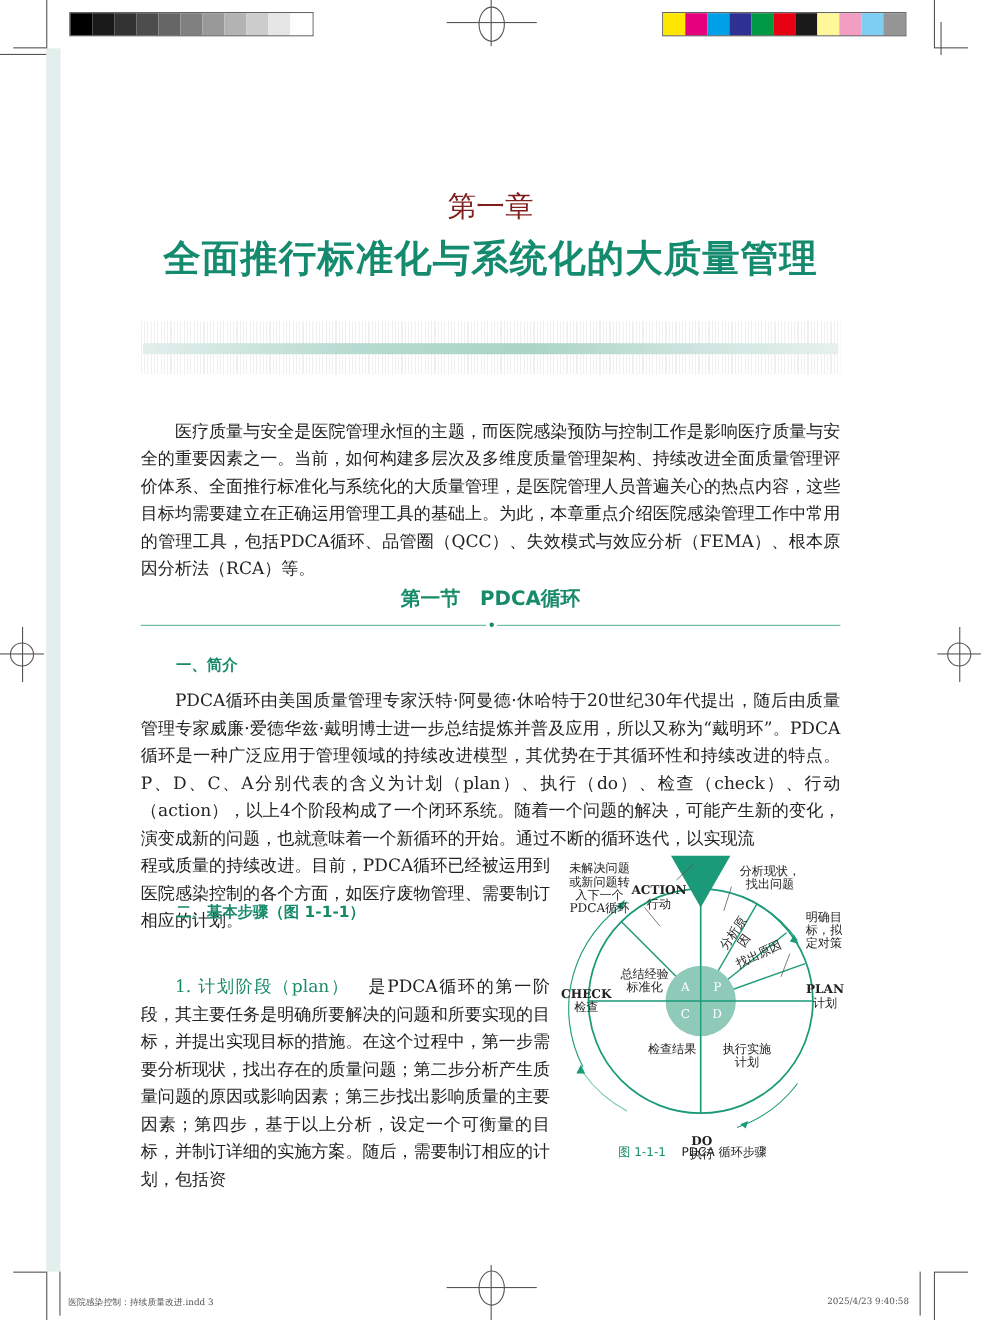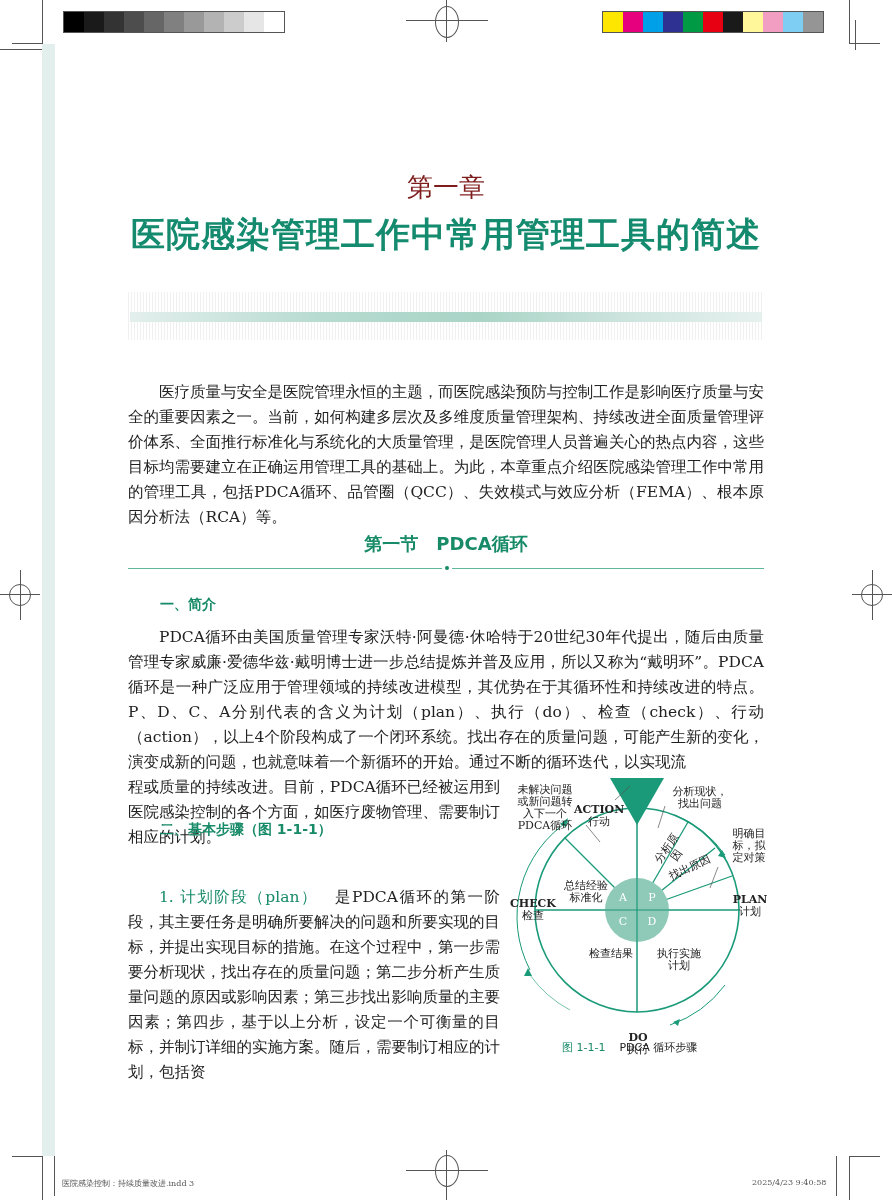--- a/index.html
+++ b/index.html
@@ -89,36 +89,36 @@
     <span style="background: rgb(0, 153, 68);"></span>
     <span style="background: rgb(230, 0, 18);"></span>
     <span style="background: rgb(26, 26, 26);"></span>
     <span style="background: rgb(255, 247, 153);"></span>
     <span style="background: rgb(241, 158, 194);"></span>
     <span style="background: rgb(126, 206, 244);"></span>
     <span style="background: rgb(149, 149, 149);"></span>
   </div>
 
 <div class="chap-num">第一章</div>
-<div class="chap-title">医院感染管理工作中常用管理工具的简述</div>
+<div class="chap-title">全面推行标准化与系统化的大质量管理</div>
 <div class="deco"></div>
 <div class="deco-band"></div>
 
 <div class="para" style="left:128px;top:380px;width:636px">
   <p class="indent">医疗质量与安全是医院管理永恒的主题，而医院感染预防与控制工作是影响医疗质量与安全的重要因素之一。当前，如何构建多层次及多维度质量管理架构、持续改进全面质量管理评价体系、全面推行标准化与系统化的大质量管理，是医院管理人员普遍关心的热点内容，这些目标均需要建立在正确运用管理工具的基础上。为此，本章重点介绍医院感染管理工作中常用的管理工具，包括PDCA循环、品管圈（QCC）、失效模式与效应分析（FEMA）、根本原因分析法（RCA）等。</p>
 </div>
 
 <div class="sec-title">第一节　PDCA循环</div>
 <div class="sec-rule" style="left:128px;width:314px"></div>
 <div class="sec-dot"></div>
 <div class="sec-rule" style="left:452px;width:312px"></div>
 
 <div class="sub-h" style="left:160px;top:596px">一、简介</div>
 <div class="para" style="left:128px;top:625px;width:636px">
-  <p class="indent">PDCA循环由美国质量管理专家沃特·阿曼德·休哈特于20世纪30年代提出，随后由质量管理专家威廉·爱德华兹·戴明博士进一步总结提炼并普及应用，所以又称为“戴明环”。PDCA循环是一种广泛应用于管理领域的持续改进模型，其优势在于其循环性和持续改进的特点。P、D、C、A分别代表的含义为计划（plan）、执行（do）、检查（check）、行动（action），以上4个阶段构成了一个闭环系统。找出存在的质量问题，可能产生新的变化，演变成新的问题，也就意味着一个新循环的开始。通过不断的循环迭代，以实现流</p>
+  <p class="indent">PDCA循环由美国质量管理专家沃特·阿曼德·休哈特于20世纪30年代提出，随后由质量管理专家威廉·爱德华兹·戴明博士进一步总结提炼并普及应用，所以又称为“戴明环”。PDCA循环是一种广泛应用于管理领域的持续改进模型，其优势在于其循环性和持续改进的特点。P、D、C、A分别代表的含义为计划（plan）、执行（do）、检查（check）、行动（action），以上4个阶段构成了一个闭环系统。随着一个问题的解决，可能产生新的变化，演变成新的问题，也就意味着一个新循环的开始。通过不断的循环迭代，以实现流</p>
 </div>
 <div class="para" style="left:128px;top:775px;width:372px">
   <p>程或质量的持续改进。目前，PDCA循环已经被运用到医院感染控制的各个方面，如医疗废物管理、需要制订相应的计划。</p>
 </div>
 
 <div class="sub-h" style="left:160px;top:821px">二、基本步骤（图 1-1-1）</div>
 <div class="para" style="left:128px;top:885px;width:372px">
   <p class="indent"><span class="green-lead">1. 计划阶段（plan）</span><span>　是PDCA循环的第一阶段，其主要任务是明确所要解决的问题和所要实现的目标，并提出实现目标的措施。在这个过程中，第一步需要分析现状，找出存在的质量问题；第二步分析产生质量问题的原因或影响因素；第三步找出影响质量的主要因素；第四步，基于以上分析，设定一个可衡量的目标，并制订详细的实施方案。随后，需要制订相应的计划，包括资</span></p>
 </div>
 

